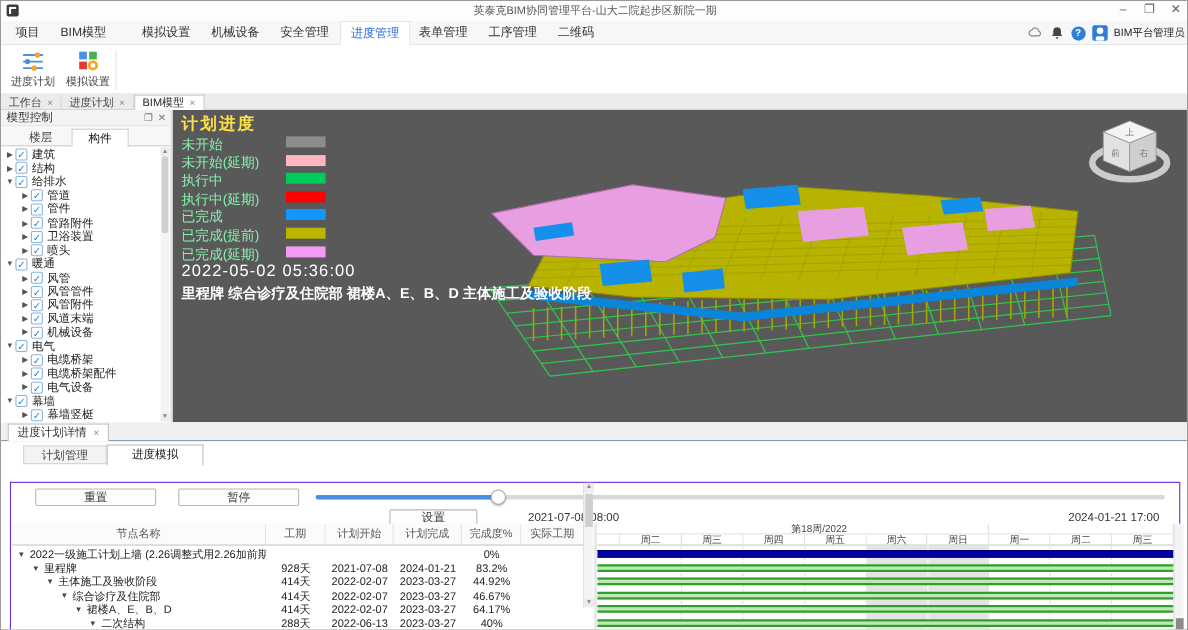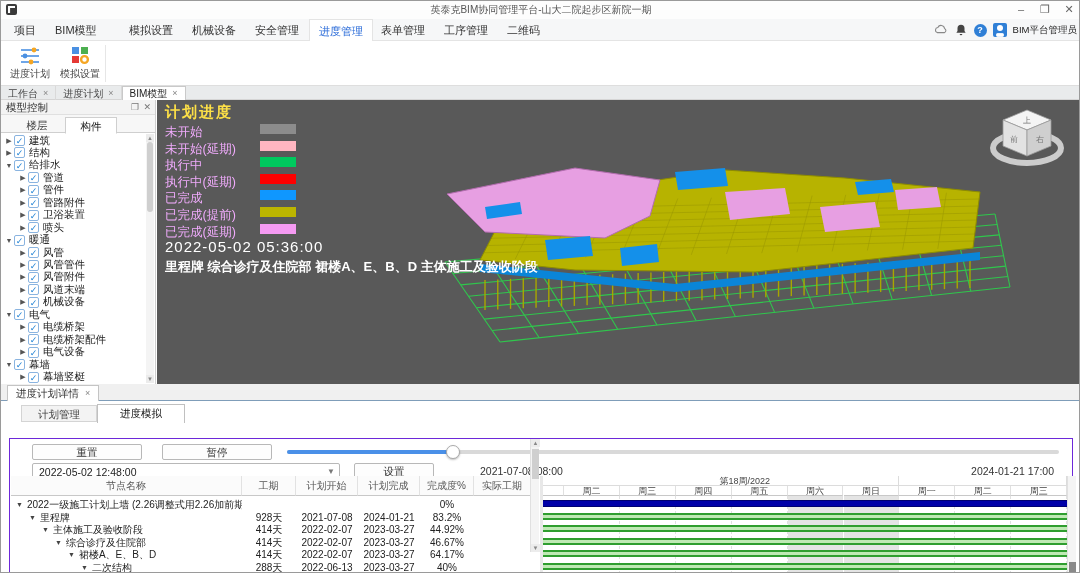--- a/index.html
+++ b/index.html
@@ -51,21 +51,21 @@
   .tree-check { width:11px; height:11px; border:1px solid #8ab4e0; border-radius:2px; background:#fff; color:#1a7fd4; font-size:9px; line-height:10px; text-align:center; flex:none; margin-right:4px; }
   .tree-label { font-size:10.5px; color:#222; white-space:nowrap; }
   #tree-scroll { position:absolute; right:1px; top:34px; width:8px; height:249px; background:#f4f4f4; }
   #tree-thumb { position:absolute; left:1px; top:8px; width:6px; height:70px; background:#cfcfcf; border-radius:3px; }
   .scroll-arrow { position:absolute; left:0; width:8px; height:8px; font-size:6px; color:#888; text-align:center; line-height:8px; background:#ececec; }
 
   
   #viewport { position:absolute; left:156px; top:0; width:924px; height:284px; background:#595959; overflow:hidden; }
   #legend-title { position:absolute; left:8px; top:3px; font-size:15px; font-weight:bold; color:#fde047; letter-spacing:2px; }
   .legend-row { position:absolute; left:8px; height:15px; }
-  .legend-label { font-size:12.5px; color:#f0abfc; }
+  .legend-label { font-size:12.5px; color:#86efac; }
   .legend-swatch { position:absolute; left:95px; top:2px; width:36px; height:10px; }
   #vp-timestamp { position:absolute; left:8px; top:138px; font-size:15px; color:#fff; letter-spacing:1px; }
   #vp-milestone { position:absolute; left:8px; top:158px; font-size:13px; font-weight:bold; color:#fff; z-index:3; white-space:nowrap; }
   #model-svg { position:absolute; left:268px; top:52px; z-index:1; }
   #cube-svg { position:absolute; right:12px; top:4px; z-index:2; }
 
   
   #bottompanel { position:absolute; left:0; top:383px; width:1080px; height:190px; background:#fff; }
   #bp-tabstrip { position:absolute; left:0; top:0; width:1080px; height:17px; background:#f0f0f0; border-bottom:1px solid #7f9db9; }
   #bp-tab { position:absolute; left:6px; top:1px; height:16px; background:#fff; border:1px solid #c4c4c4; border-bottom:none; font-size:10.5px; color:#333; line-height:15px; padding:0 8px; display:flex; gap:6px; align-items:center; }
@@ -446,24 +446,20 @@
     <div class="subtab" id="subtab-0">计划管理</div>
     <div class="subtab" id="subtab-1">进度模拟</div>
 
     <div id="groupbox">
       <div class="btn" id="btn-reset">重置</div>
       <div class="btn" id="btn-pause">暂停</div>
       <div id="slider-track">
         <div id="slider-fill" style="width: 165.98px;"></div>
         <div id="slider-handle" style="left: 158.98px;"></div>
       </div>
-      <div id="combo">
-        <span>2022-05-02 12:48:00</span>
-        <span id="combo-arrow">▼</span>
-      </div>
       <div class="btn" id="btn-settings">设置</div>
       <span id="range-start">2021-07-08 08:00</span>
       <span id="range-end">2024-01-21 17:00</span>
 
       <div id="table-area">
           <div class="th" style="left: 0px; width: 231px;">节点名称</div>
           <div class="th" style="left: 231px; width: 54px;">工期</div>
           <div class="th" style="left: 285px; width: 62px;">计划开始</div>
           <div class="th" style="left: 347px; width: 62px;">计划完成</div>
           <div class="th" style="left: 409px; width: 54px;">完成度%</div>

